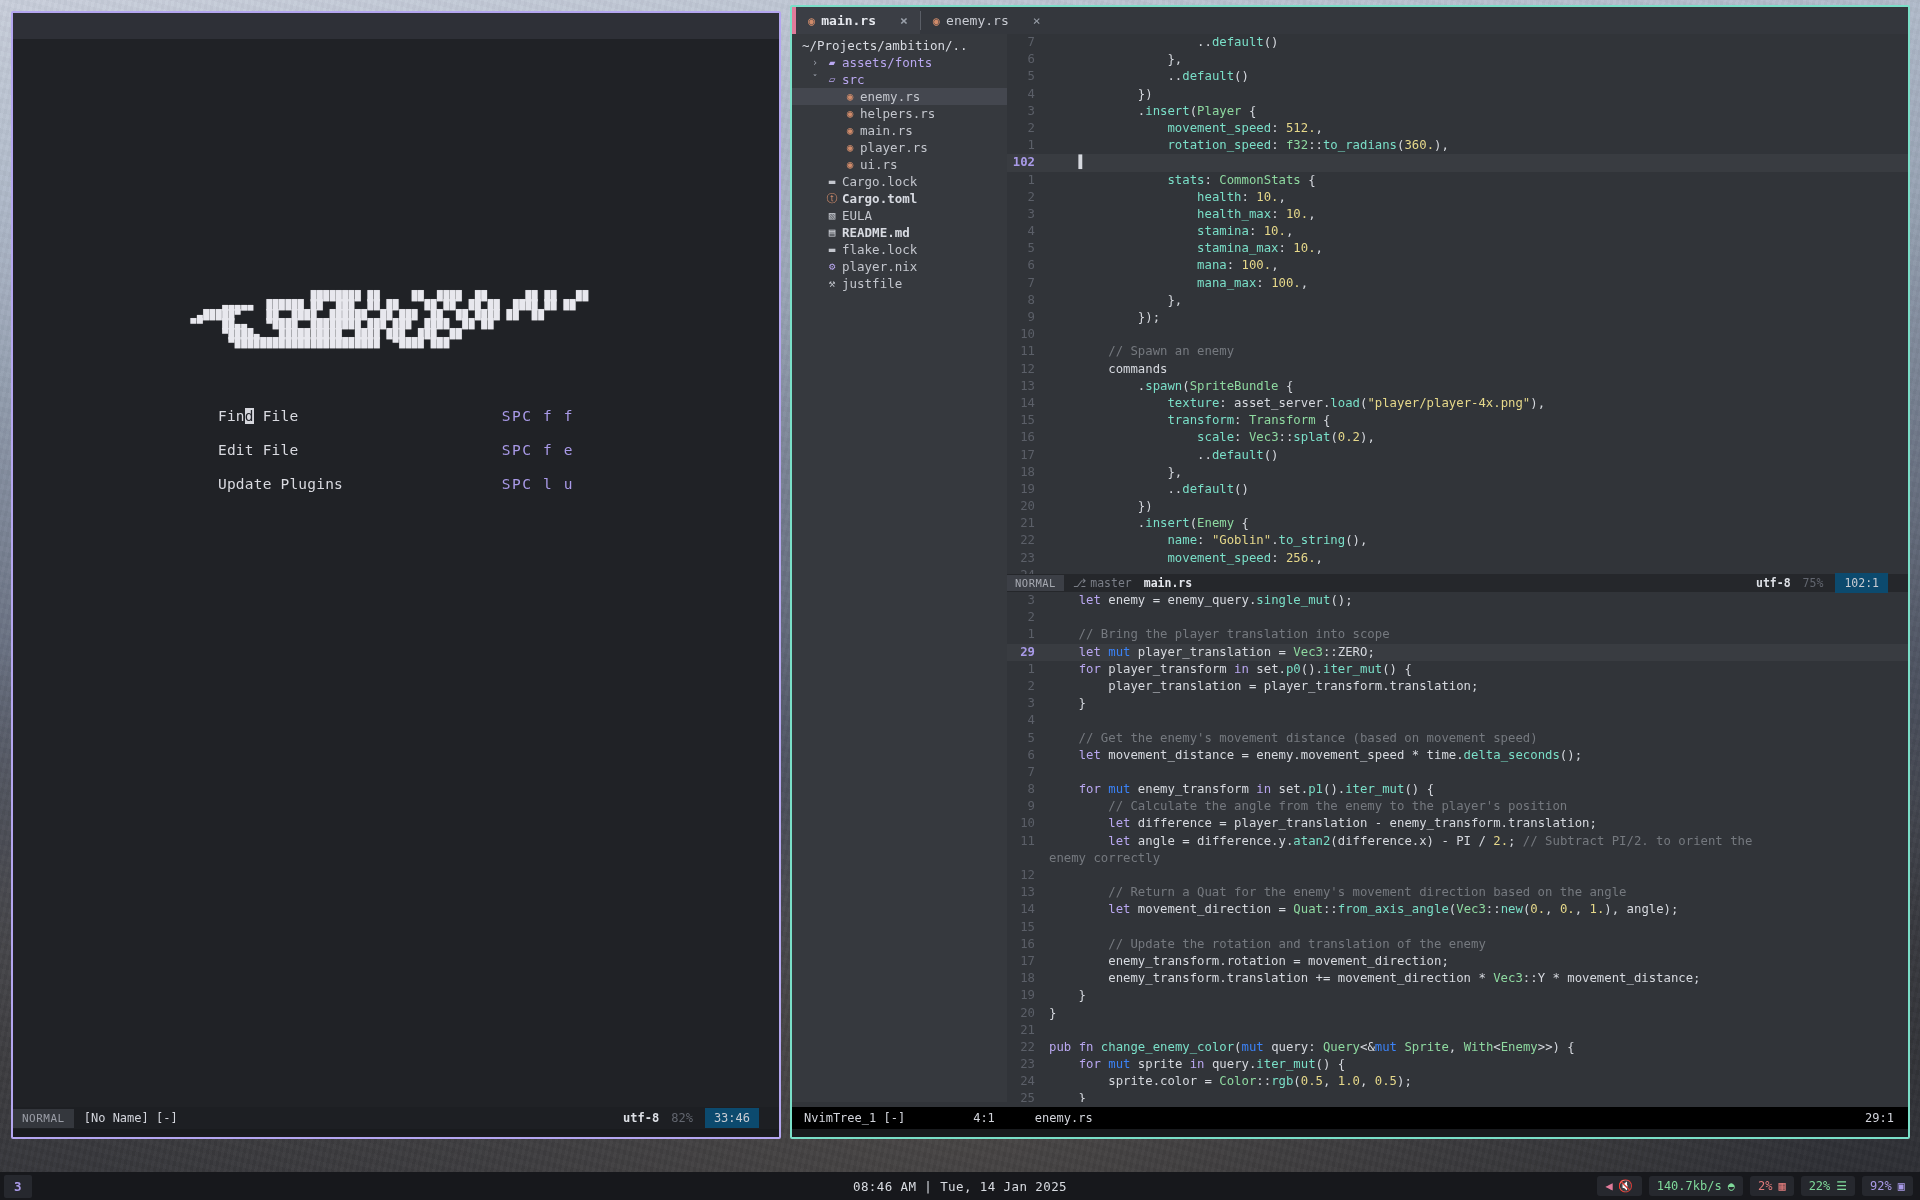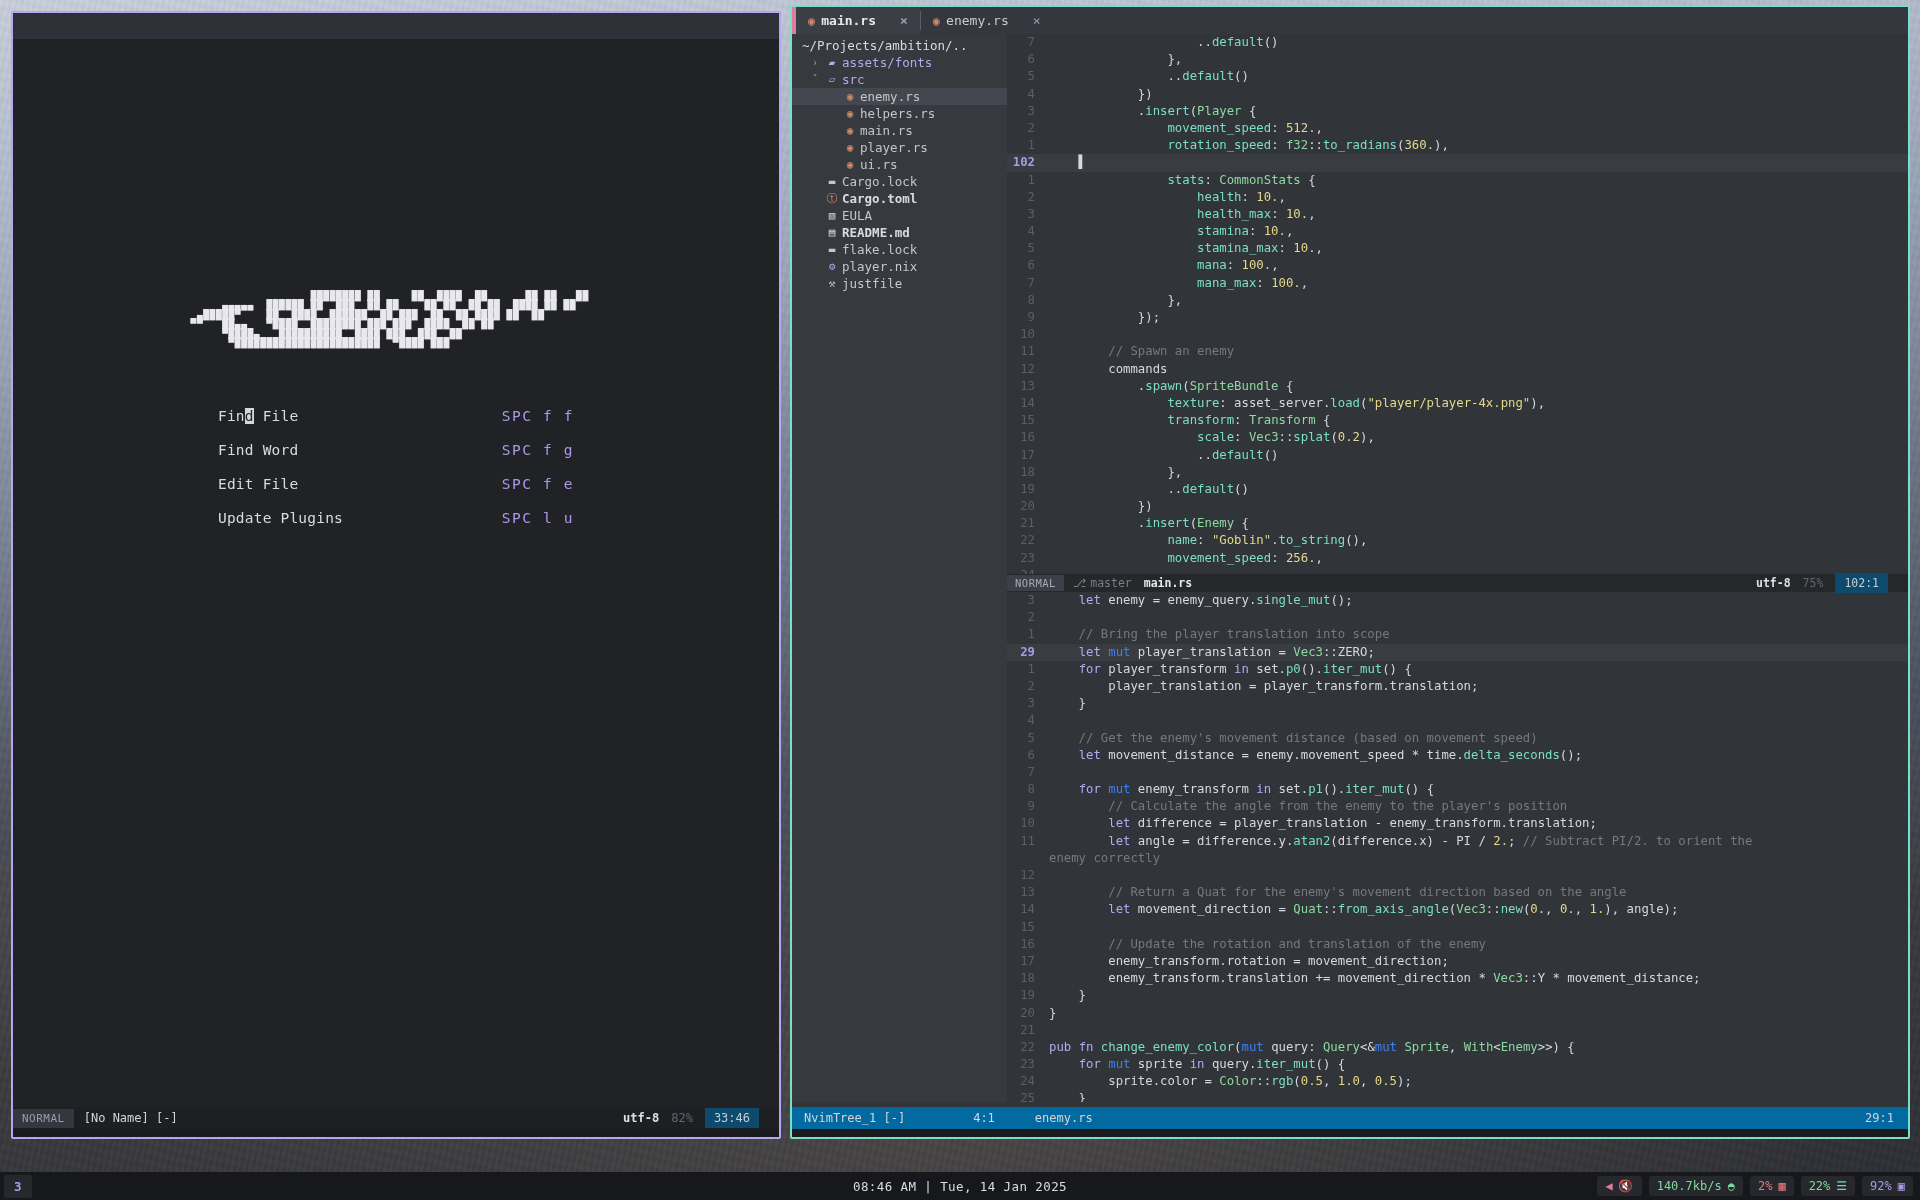--- a/index.html
+++ b/index.html
@@ -189,21 +189,21 @@
     background:rgba(36,38,42,.94);
     display:flex; align-items:center; font-size:11.5px;
   }
   #mid-status .st-mode{ background:#3c3f46; color:#a6a9b1; padding:2px 8px; font-size:10.5px; }
   .st-branch{ color:#7b7f88; margin-left:9px; }
   .st-file{ color:#e6e8ee; font-weight:bold; margin-left:12px; }
 
   
   #right-status{
     position:absolute; left:0; right:0; bottom:8px; height:22px;
-    background:#0369a1; display:flex; align-items:center; font-size:12px;
+    background:#000000; display:flex; align-items:center; font-size:12px;
   }
   .rs-tree{ color:#d3d5dc; margin-left:12px; }
   .rs-treepos{ color:#d3d5dc; margin-left:68px; }
   .rs-fname{ color:#d3d5dc; margin-left:40px; }
   .rs-pos{ color:#d3d5dc; margin-left:auto; margin-right:14px; }
   #right-bottomfill{
     position:absolute; left:0; right:0; bottom:0; height:8px; background:#191b1e;
   }
 
   
@@ -249,24 +249,20 @@
       <pre id="ascii-logo">                    ████████ ██     ██  ████  ██      ██ ██   ██   
       ▄▄▄▄▄  ██████ ██  ███  ██ ██    ██ ██  ██ ██  ████ ██ ██
   ▄█████▀    ██  ████  ██████  ██ ███  ██  ██ ████ ██  ██
  ▀▀   ██▄▄   ▀████  ████████ ███ ███  ████  ██ ██
       ▀████▄   ██████████  ████ ███  ███  ██
        ▀███████████████████████  ▀████ ███</pre>
       <div id="menu">
           <div class="menu-row">
             <span class="label">Fin<span class="hl">d</span> File</span>
             <span class="keys">SPC f f</span>
-          </div>
-          <div class="menu-row">
-            <span class="label">Find Word</span>
-            <span class="keys">SPC f g</span>
           </div>
           <div class="menu-row">
             <span class="label">Edit File</span>
             <span class="keys">SPC f e</span>
           </div>
           <div class="menu-row">
             <span class="label">Update Plugins</span>
             <span class="keys">SPC l u</span>
           </div>
         </div>

